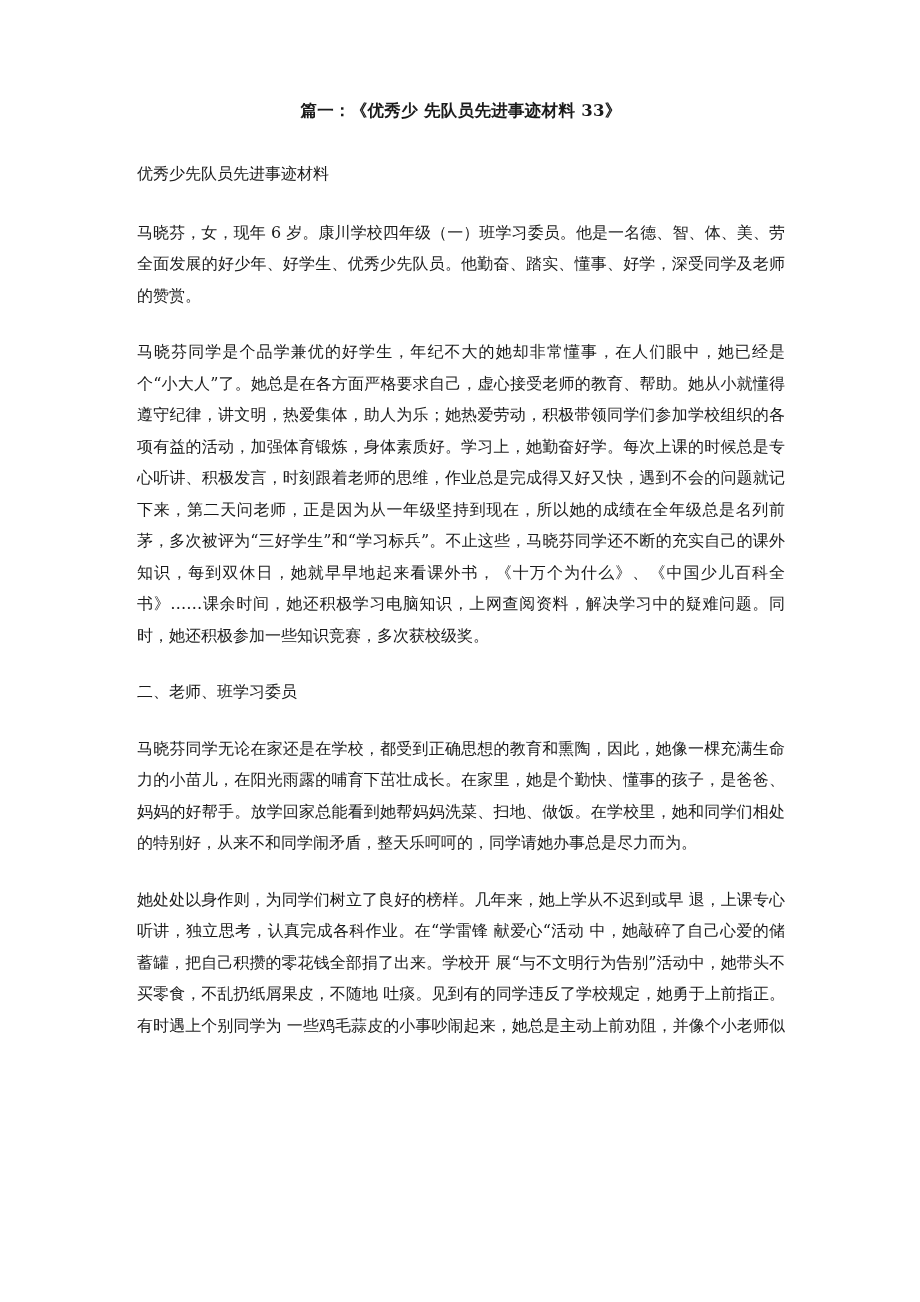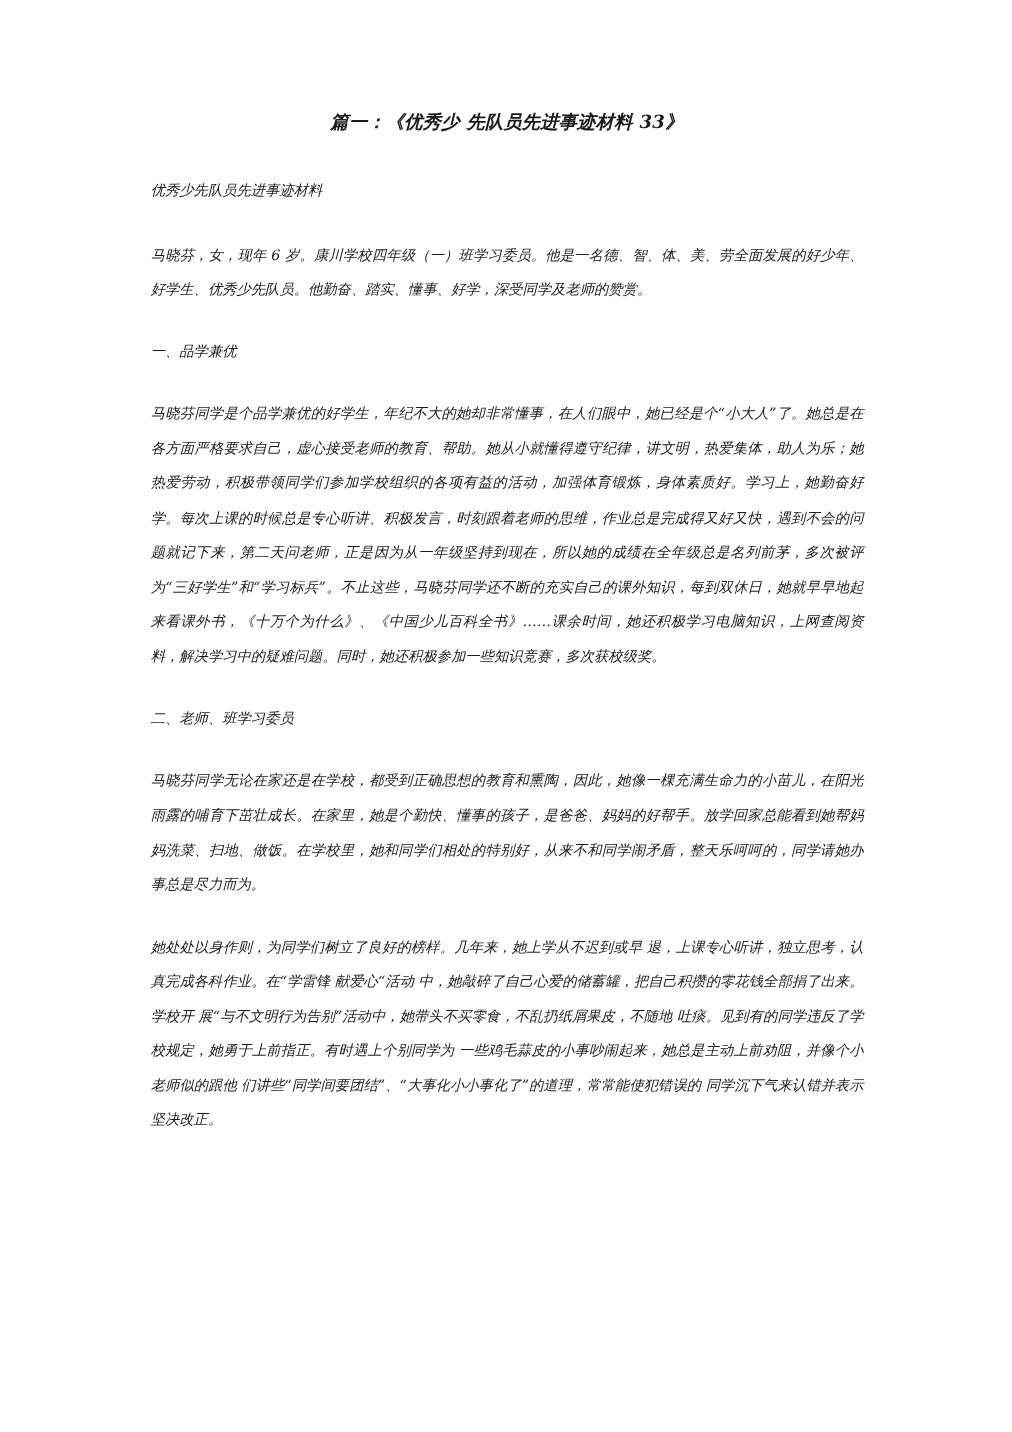--- a/index.html
+++ b/index.html
@@ -12,38 +12,37 @@
     color: #1a1a1a;
     -webkit-font-smoothing: antialiased;
   }
   .page {
     position: relative;
     width: 920px;
     height: 1036px;
     background: #ffffff;
     overflow: hidden;
     box-sizing: border-box;
-    font-style: italic;
   }
   .content {
     position: absolute;
     left: 137px;
     top: 98px;
     width: 648px;
   }
   .doc-title {
     font-size: 16.5px;
     font-weight: bold;
     text-align: center;
     line-height: 1.6;
     margin: 0 0 34px 0;
     letter-spacing: 0.3px;
   }
   .para {
-    font-size: 13px;
+    font-size: 16px;
     line-height: 31.5px;
     margin: 0 0 25px 0;
     text-align: justify;
     text-justify: inter-ideograph;
     letter-spacing: 0;
   }
   .para.heading {
     margin-bottom: 25px;
   }
   .para.lead {
@@ -58,21 +57,20 @@
 
 <div class="page">
   <div class="content">
 
     <h1 class="doc-title">篇一：《优秀少 先队员先进事迹材料 33》</h1>
 
     <p class="para lead">优秀少先队员先进事迹材料</p>
 
     <p class="para">马晓芬，女，现年 6 岁。康川学校四年级（一）班学习委员。他是一名德、智、体、美、劳全面发展的好少年、好学生、优秀少先队员。他勤奋、踏实、懂事、好学，深受同学及老师的赞赏。</p>
 
-    <p class="para heading">一、品学兼优</p>
 
     <p class="para">马晓芬同学是个品学兼优的好学生，年纪不大的她却非常懂事，在人们眼中，她已经是个“小大人”了。她总是在各方面严格要求自己，虚心接受老师的教育、帮助。她从小就懂得遵守纪律，讲文明，热爱集体，助人为乐；她热爱劳动，积极带领同学们参加学校组织的各项有益的活动，加强体育锻炼，身体素质好。学习上，她勤奋好学。每次上课的时候总是专心听讲、积极发言，时刻跟着老师的思维，作业总是完成得又好又快，遇到不会的问题就记下来，第二天问老师，正是因为从一年级坚持到现在，所以她的成绩在全年级总是名列前茅，多次被评为“三好学生”和“学习标兵”。不止这些，马晓芬同学还不断的充实自己的课外知识，每到双休日，她就早早地起来看课外书，《十万个为什么》、《中国少儿百科全书》……课余时间，她还积极学习电脑知识，上网查阅资料，解决学习中的疑难问题。同时，她还积极参加一些知识竞赛，多次获校级奖。</p>
 
     <p class="para heading">二、老师、班学习委员</p>
 
     <p class="para">马晓芬同学无论在家还是在学校，都受到正确思想的教育和熏陶，因此，她像一棵充满生命力的小苗儿，在阳光雨露的哺育下茁壮成长。在家里，她是个勤快、懂事的孩子，是爸爸、妈妈的好帮手。放学回家总能看到她帮妈妈洗菜、扫地、做饭。在学校里，她和同学们相处的特别好，从来不和同学闹矛盾，整天乐呵呵的，同学请她办事总是尽力而为。</p>
 
 
     <p class="para">她处处以身作则，为同学们树立了良好的榜样。几年来，她上学从不迟到或早 退，上课专心听讲，独立思考，认真完成各科作业。在“学雷锋 献爱心“活动 中，她敲碎了自己心爱的储蓄罐，把自己积攒的零花钱全部捐了出来。学校开 展“与不文明行为告别”活动中，她带头不买零食，不乱扔纸屑果皮，不随地 吐痰。见到有的同学违反了学校规定，她勇于上前指正。有时遇上个别同学为 一些鸡毛蒜皮的小事吵闹起来，她总是主动上前劝阻，并像个小老师似的跟他 们讲些“同学间要团结”、“大事化小小事化了”的道理，常常能使犯错误的 同学沉下气来认错并表示坚决改正。</p>
 

